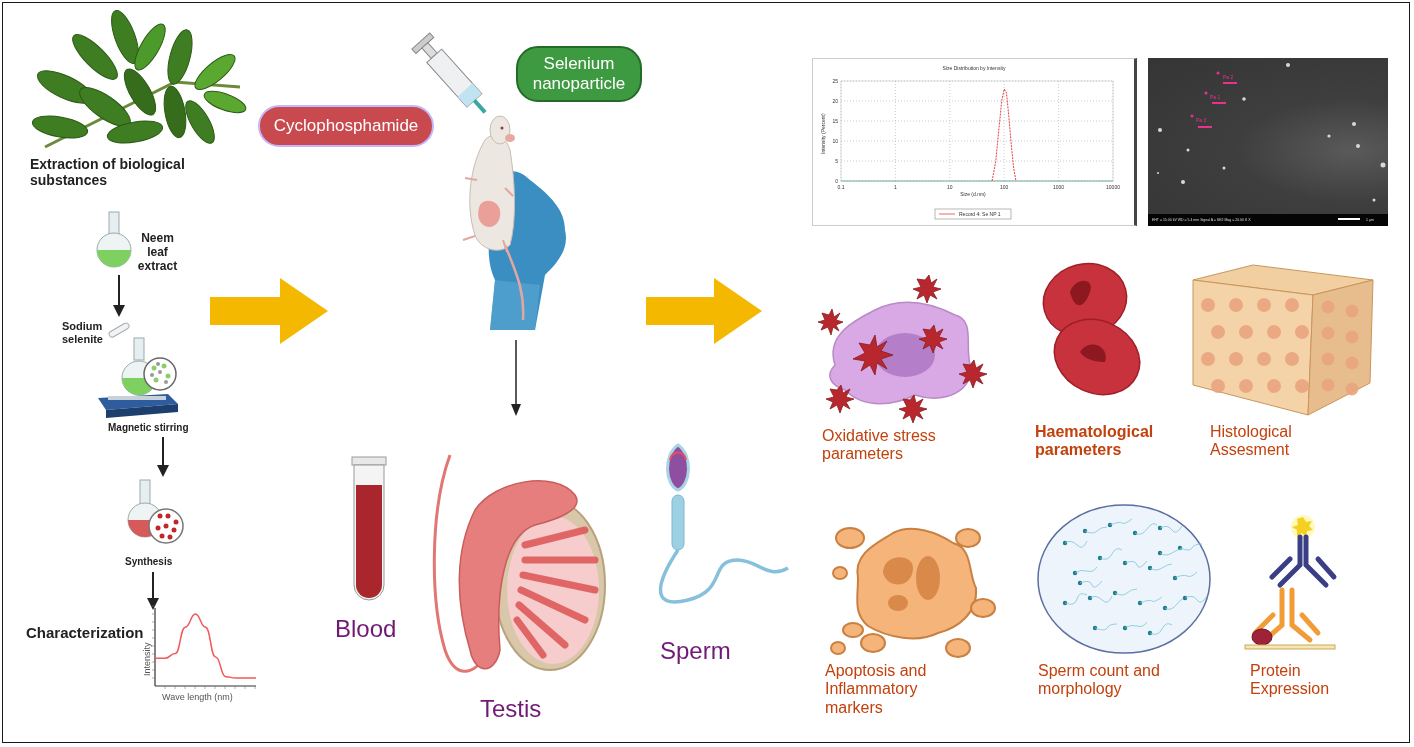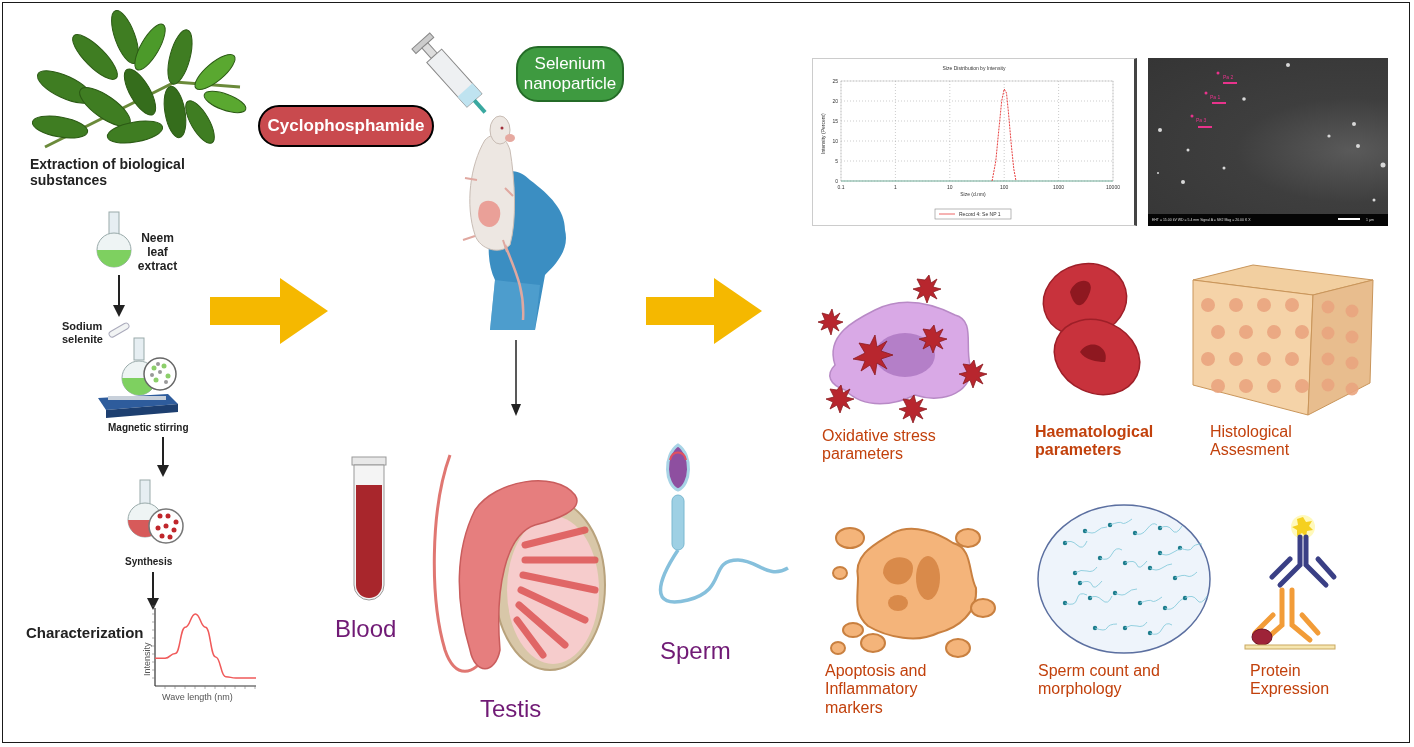--- a/index.html
+++ b/index.html
@@ -2,21 +2,21 @@
 <html><head>
 <meta charset="utf-8">
 <style>
   html, body { margin: 0; padding: 0; background: #ffffff; }
   body { width: 1414px; height: 747px; position: relative; overflow: hidden; font-family: "Liberation Sans", sans-serif; color: #222; }
   .frame { position: absolute; left: 2px; top: 2px; width: 1408px; height: 741px; border: 1.5px solid #1a1a1a; box-sizing: border-box; }
   .abs { position: absolute; }
   .lbl { position: absolute; text-align: left; line-height: 1.15; }
   .bold { font-weight: bold; }
   .pill { position: absolute; border-radius: 22px; color: #fff; font-size: 17px; text-align: center; display: flex; align-items: center; justify-content: center; line-height: 1.15; box-sizing: border-box; }
-  .pill.red { background: #c94a4e; border: 2px solid #000000; font-weight: bold; }
+  .pill.red { background: #c94a4e; border: 2px solid #c4b5fd; }
   .pill.green { background: #3e9a40; border: 2px solid #246b27; }
   svg { position: absolute; overflow: visible; }
   .outcome-label { font-size: 16px; color: #c2410c; }
   .sample-label { font-size: 24px; color: #701a75; }
 </style>
 </head>
 <body>
 
 <div class="frame"></div>
 
@@ -138,21 +138,21 @@
 </svg>
 
 <svg style="left:210px;top:278px" width="118" height="66" viewBox="0 0 118 66">
   <path d="M0 19 L70 19 L70 0 L118 33 L70 66 L70 47 L0 47 Z" fill="#f5b800"></path>
 </svg>
 <svg style="left:646px;top:278px" width="116" height="66" viewBox="0 0 116 66">
   <path d="M0 19 L68 19 L68 0 L116 33 L68 66 L68 47 L0 47 Z" fill="#f5b800"></path>
 </svg>
 
 <div class="pill red" style="left:258px;top:105px;width:176px;height:42px;">Cyclophosphamide</div>
-<div class="pill green" style="left:516px;top:46px;width:108px;height:56px;">Selenium nanoparticle</div>
+<div class="pill green" style="left:516px;top:46px;width:126px;height:56px;">Selenium nanoparticle</div>
 
 <svg style="left:405px;top:30px" width="175" height="300" viewBox="0 0 175 300">
 
   <g transform="rotate(-42 60 60)">
     <rect x="48" y="-6" width="24" height="6" fill="#ccc" stroke="#888"></rect>
     <rect x="56" y="0" width="8" height="14" fill="#ddd" stroke="#888"></rect>
     <rect x="50" y="14" width="20" height="60" fill="#eef0f2" stroke="#888"></rect>
     <rect x="50" y="60" width="20" height="14" fill="#bfe3f0"></rect>
     <rect x="58" y="74" width="4" height="16" fill="#3aa8a0"></rect>
   </g>

